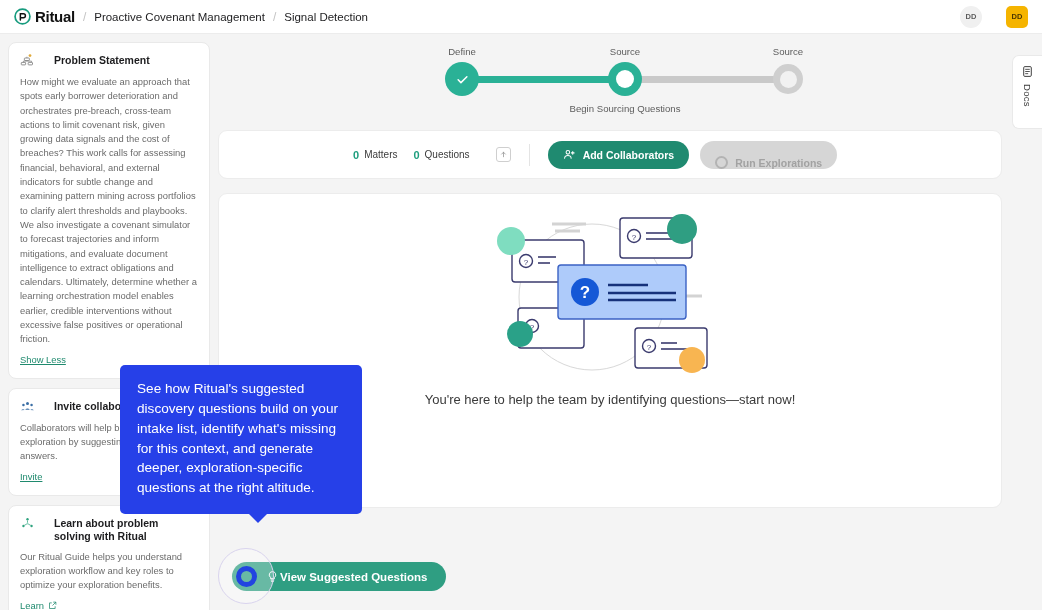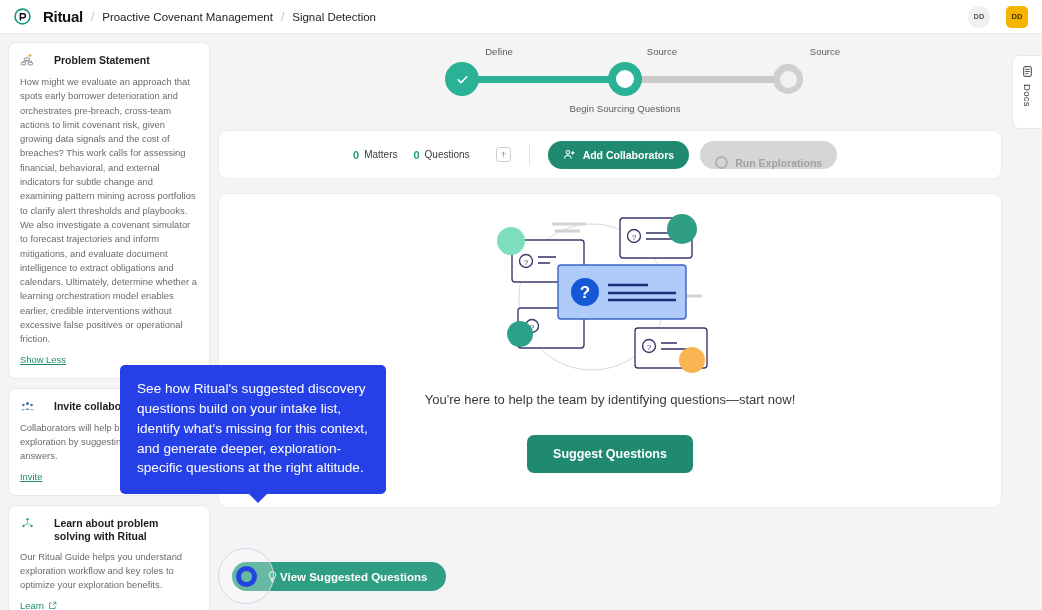--- a/index.html
+++ b/index.html
@@ -10,26 +10,26 @@
     overflow: hidden;
   }
   .app { position: relative; width: 1042px; height: 610px; background: #f4f4f4; }
 
   
   .header {
     position: absolute; top: 0; left: 0; width: 1042px; height: 34px;
     background: #ffffff; display: flex; align-items: center;
     padding: 0 14px; border-bottom: 1px solid #ececec;
   }
-  .logo-wrap { display: flex; align-items: center; gap: 12px; }
+  .logo-wrap { display: flex; align-items: center; gap: 4px; }
   .logo-mark { width: 17px; height: 17px; display: block; }
   .logo-text { font-size: 15px; font-weight: 700; color: #111; letter-spacing: -0.3px; }
   .crumb-sep { color: #c4c4c4; font-size: 12px; margin: 0 8px; }
   .crumb { font-size: 11.5px; font-weight: 400; color: #1d1d1f; }
-  .header-right { margin-left: auto; display: flex; align-items: center; gap: 16px; }
+  .header-right { margin-left: auto; display: flex; align-items: center; gap: 24px; }
   .avatar-circle {
     width: 22px; height: 22px; border-radius: 50%; background: #f0f0f0;
     color: #5a5a5a; font-size: 7.5px; font-weight: 700;
     display: flex; align-items: center; justify-content: center;
   }
   .avatar-square {
     width: 22px; height: 22px; border-radius: 5px; background: #f5b400;
     color: #4a3500; font-size: 7.5px; font-weight: 700;
     display: flex; align-items: center; justify-content: center;
   }
@@ -51,21 +51,21 @@
   }
   .icn { width: 15px; height: 15px; flex: 0 0 15px; }
 
   
   .main { position: absolute; top: 42px; left: 218px; width: 784px; }
 
   
   .stepper { position: relative; height: 78px; margin: 4px 0 6px 0; }
   .step-labels { position: relative; height: 14px; }
   .step-label {
-    position: absolute; font-size: 9.6px; color: #5d5d5d; transform: translateX(-50%); margin-left: 37px;
+    position: absolute; font-size: 9.6px; color: #5d5d5d; transform: translateX(-50%);
   }
   .track { position: absolute; top: 30px; left: 0; width: 100%; height: 7px; }
   .track-line { position: absolute; top: 0; height: 7px; border-radius: 4px; }
   .node {
     position: absolute; transform: translate(-50%, -50%); border-radius: 50%;
     display: flex; align-items: center; justify-content: center;
   }
   .node-done { width: 34px; height: 34px; background: #2ab196; }
   .node-current { width: 34px; height: 34px; background: #2ab196; }
   .node-current::after { content: ""; width: 18px; height: 18px; border-radius: 50%; background: #fff; }
@@ -126,21 +126,21 @@
     background: #fff; border: 1px solid #e9e9e9; border-right: none;
     border-radius: 7px 0 0 7px; display: flex; flex-direction: column;
     align-items: center; justify-content: flex-start; padding-top: 9px; gap: 6px;
   }
   .docs-label {
     font-size: 9.5px; color: #3a3a3a; writing-mode: vertical-rl; letter-spacing: 0.3px;
   }
 
   
   .tooltip {
-    position: absolute; left: 120px; top: 365px; width: 266px;
+    position: absolute; left: 120px; top: 365px; width: 242px;
     background: #2640e8; color: #fff; border-radius: 5px;
     padding: 14px 17px 16px 17px; font-size: 13.6px; line-height: 1.46;
     z-index: 40;
   }
   .tooltip::after {
     content: ""; position: absolute; left: 128px; bottom: -9px;
     border-left: 10px solid transparent; border-right: 10px solid transparent;
     border-top: 10px solid #2640e8;
   }
 
@@ -331,21 +331,20 @@
         <line x1="128" y1="85" x2="168" y2="85" stroke="#16317a" stroke-width="2.3"></line>
         <line x1="128" y1="93" x2="196" y2="93" stroke="#16317a" stroke-width="2.3"></line>
         <line x1="128" y1="100" x2="196" y2="100" stroke="#16317a" stroke-width="2.3"></line>
 
         <circle cx="31" cy="41" r="14" fill="#7fddc0"></circle>
         <circle cx="202" cy="29" r="15" fill="#2f9e82"></circle>
         <circle cx="40" cy="134" r="13" fill="#2aa188"></circle>
         <circle cx="212" cy="160" r="13" fill="#f8b551"></circle>
       </svg>
       <div class="empty-text">You're here to help the team by identifying questions—start now!</div>
-      <button class="btn-suggest">Suggest Questions</button>
     </div>
   </div>
 
   <div class="docs-tab">
     <svg width="13" height="13" viewBox="0 0 24 24">
       <rect x="5" y="3" width="14" height="18" rx="2" fill="none" stroke="#3a3a3a" stroke-width="1.8"></rect>
       <path d="M8.5 8h7M8.5 12h7M8.5 16h4" stroke="#3a3a3a" stroke-width="1.6" stroke-linecap="round"></path>
     </svg>
     <span class="docs-label">Docs</span>
   </div>

